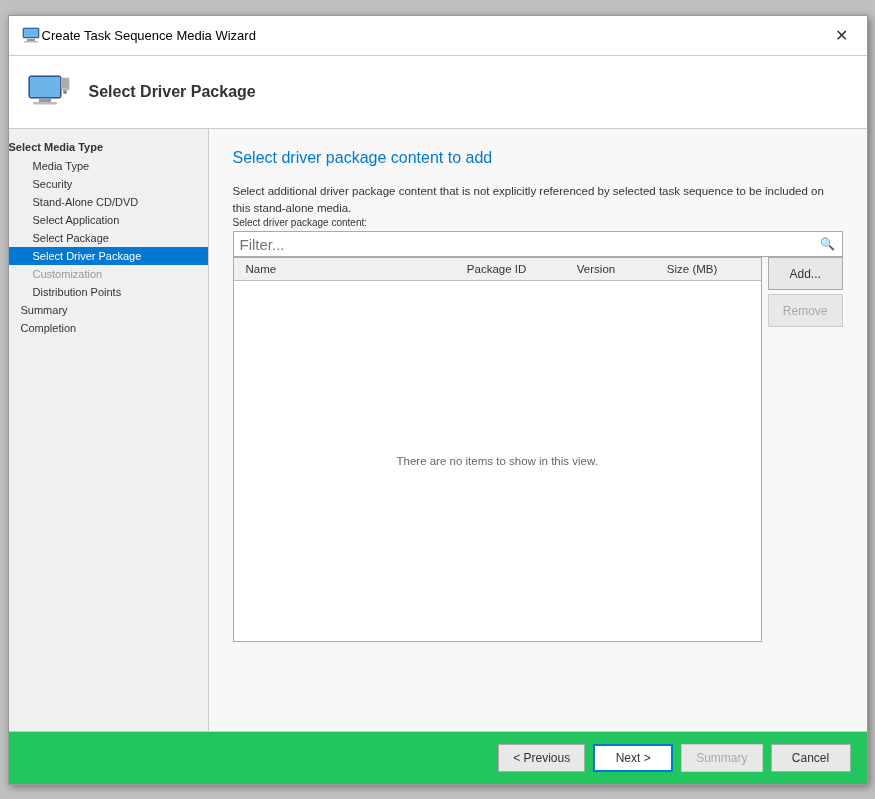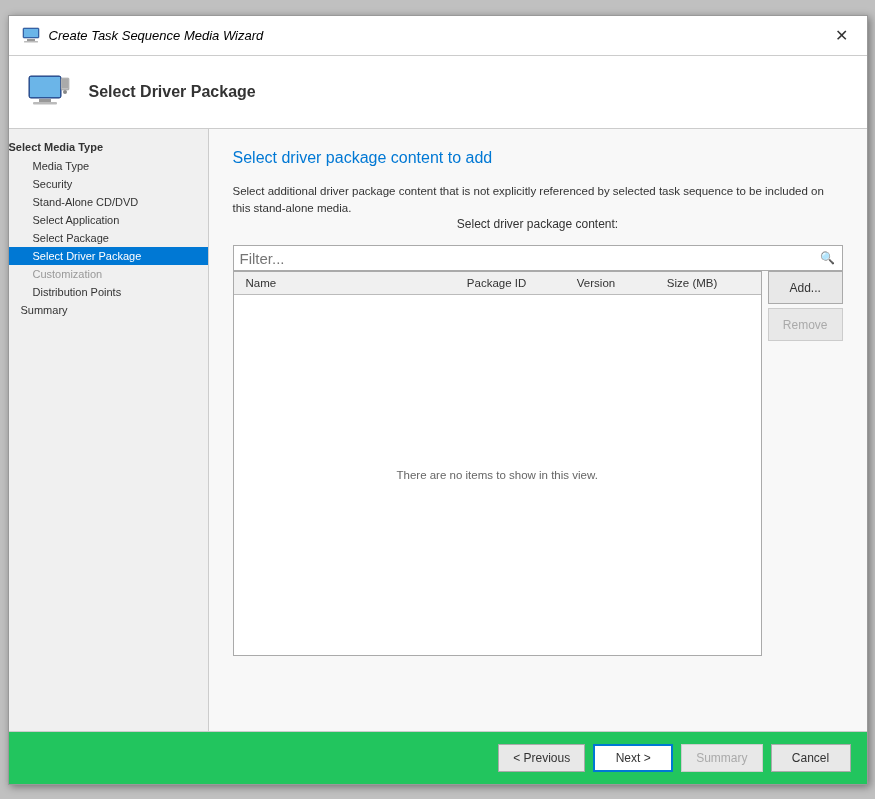--- a/index.html
+++ b/index.html
@@ -28,22 +28,21 @@
       padding: 8px 12px;
       display: flex;
       align-items: center;
       justify-content: space-between;
       border-bottom: 1px solid #ccc;
       min-height: 36px;
     }
     .title-bar-left {
       display: flex;
       align-items: center;
-      gap: 8px;
-      font-style: italic;
+      gap: 1px;
     }
     .title-bar-icon {
       width: 20px;
       height: 20px;
     }
     .title-bar-text {
       font-size: 13px;
       font-weight: normal;
     }
     .title-bar-close {
@@ -115,24 +114,23 @@
       color: #0078d4;
       margin-bottom: 16px;
       font-weight: 400;
     }
     .content-description {
       font-size: 11.5px;
       color: #333;
       line-height: 1.5;
     }
     .section-label {
-      font-size: 12px;
-      color: #333;
-      margin-bottom: 14px;
-      text-align: center;
+      font-size: 10px;
+      color: #333;
+      margin-bottom: 3px;
     }
     .filter-row {
       display: flex;
       align-items: center;
       gap: 6px;
       margin-bottom: 0;
     }
     .filter-input-wrap {
       flex: 1;
       display: flex;
@@ -280,20 +278,21 @@
 
       <div class="sidebar-item active">Select Driver Package</div>
 
       <div class="sidebar-item disabled">Customization</div>
 
       <div class="sidebar-item">Distribution Points</div>
 
       <div class="sidebar-item" style="padding-left:12px;">Summary</div>
 
 
+      <div class="sidebar-item" style="padding-left:12px;">Completion</div>
     </div>
 
     <div class="content-area">
       <div class="content-title">Select driver package content to add</div>
       <div class="content-description">Select additional driver package content that is not explicitly referenced by selected task sequence to be included on this stand-alone media.</div>
       <div class="section-label">Select driver package content:</div>
 
       <div class="filter-row">
         <div class="filter-input-wrap">
           <input class="filter-input" type="text" placeholder="Filter..." style="">

